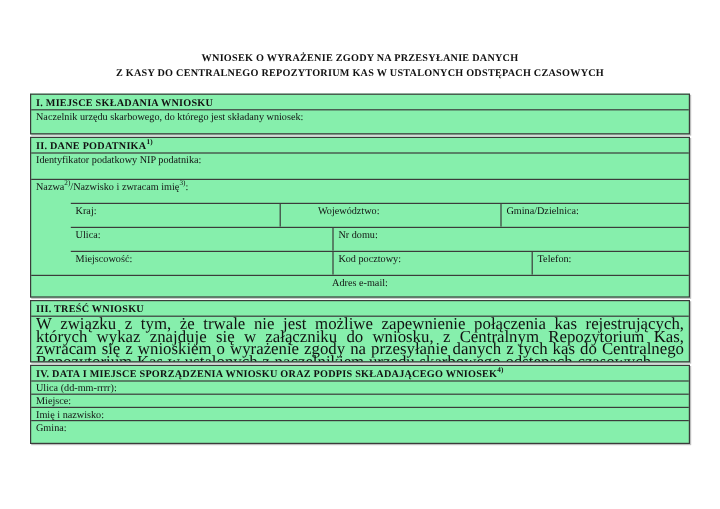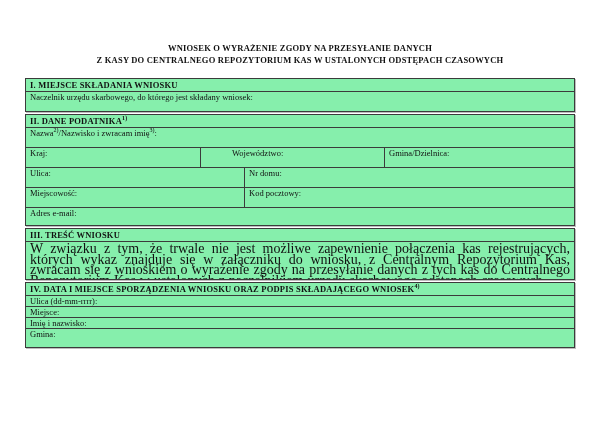--- a/index.html
+++ b/index.html
@@ -43,29 +43,29 @@
     overflow:hidden;
   }
   .row{
     border-top:1px solid #3b3b3b;
     font-size:8.5px;
     line-height:9.5px;
     box-sizing:border-box;
     overflow:hidden;
   }
   .row .lbl{display:block;padding:1px 4px 0 4px;}
-  .cols{display:flex;}
+  .cols{display:flex;margin-left:33px;}
   .cell{
     box-sizing:border-box;
     overflow:hidden;
   }
   .cell + .cell{border-left:1px solid #3b3b3b;}
   .h20{height:20px;}
   .h22{height:22px;}
-  .h18{height:18px;}
+  .h18{height:18px;text-align:center;}
   .h11{height:11px;}
   .h19{height:19px;}
   .para{
     padding:2px 4px 0 4px;
     font-size:14px;
     line-height:10.5px;
     text-align:justify;
     word-spacing:0.5px;
     height:38px;
     box-sizing:border-box;
@@ -100,20 +100,23 @@
 
     <div class="section">
       <div class="sec-header">I. MIEJSCE SKŁADANIA WNIOSKU</div>
       <div class="row h20">
         <span class="lbl">Naczelnik urzędu skarbowego, do którego jest składany wniosek:</span>
       </div>
     </div>
 
     <div class="section">
       <div class="sec-header"><span>II. DANE PODATNIKA</span><sup class="fnote">1)</sup></div>
+      <div class="row h22">
+        <span class="lbl">Identyfikator podatkowy NIP podatnika:</span>
+      </div>
       <div class="row h20">
         <span class="lbl"><span>Nazwa</span><sup class="fnote">2)</sup><span>/Nazwisko i zwracam imię</span><sup class="fnote">3)</sup><span>:</span></span>
       </div>
       <div class="row h20 cols">
         <div class="cell c-kraj">
             <span class="lbl">Kraj:</span>
           </div>
         <div class="cell c-woj">
             <span class="lbl">Województwo:</span>
           </div>
@@ -129,20 +132,23 @@
             <span class="lbl">Nr domu:</span>
           </div>
       </div>
       <div class="row h20 cols">
         <div class="cell c-ulica">
             <span class="lbl">Miejscowość:</span>
           </div>
         <div class="cell c-nrdomu">
             <span class="lbl">Kod pocztowy:</span>
           </div>
+        <div class="cell c-nrlokalu">
+            <span class="lbl">Telefon:</span>
+          </div>
       </div>
       <div class="row h18">
         <span class="lbl">Adres e-mail:</span>
       </div>
     </div>
 
     <div class="section">
       <div class="sec-header">III. TREŚĆ WNIOSKU</div>
       <div class="row para">W związku z tym, że trwale nie jest możliwe zapewnienie połączenia kas rejestrujących, których wykaz znajduje się w załączniku do wniosku, z Centralnym Repozytorium Kas, zwracam się z wnioskiem o wyrażenie zgody na przesyłanie danych z tych kas do Centralnego Repozytorium Kas w ustalonych z naczelnikiem urzędu skarbowego odstępach czasowych.</div>
     </div>

